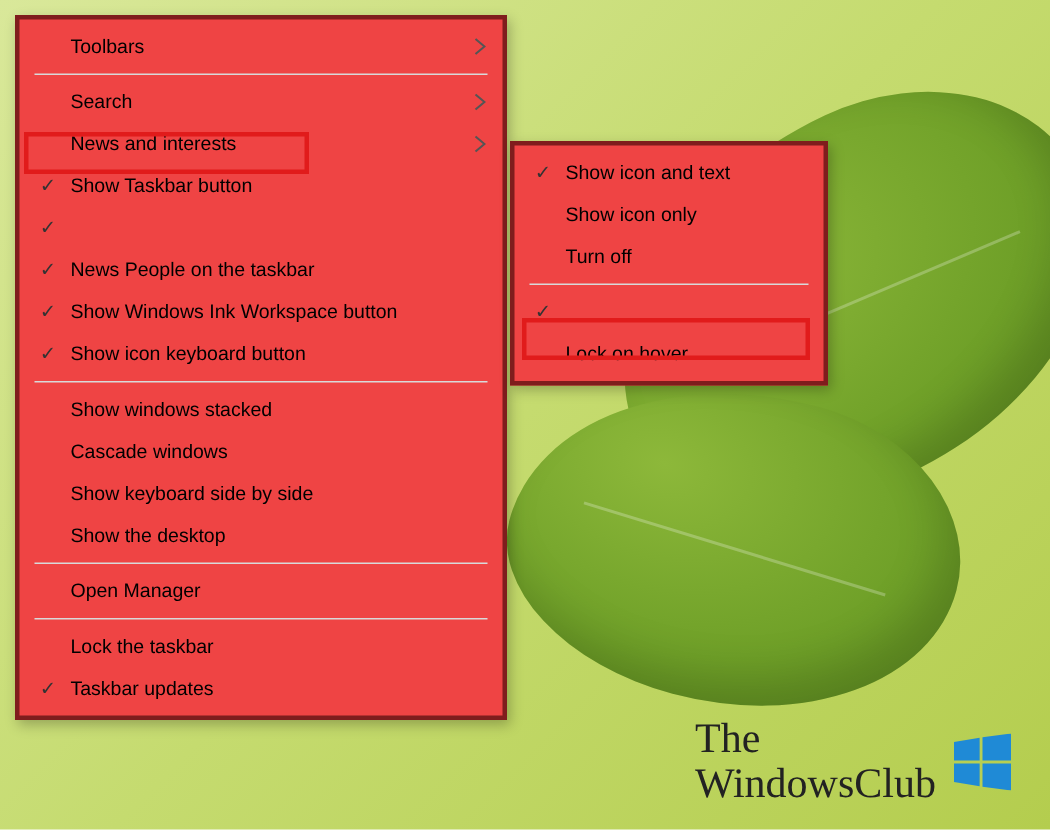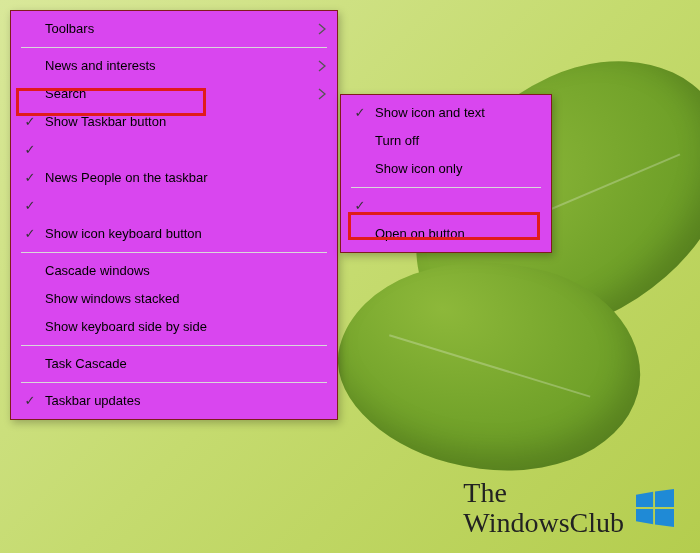--- a/index.html
+++ b/index.html
@@ -28,22 +28,22 @@
     content:"";
     position:absolute;
     left:15%; top:50%;
     width:70%; height:2px;
     background: rgba(255,255,255,0.25);
     transform: rotate(2deg);
   }
 
   .menu {
     position: absolute;
-    background: #d946ef;
-    border: 1px solid #7f1d1d;
+    background: #ef4444;
+    border: 3px solid #7f1d1d;
     box-shadow: 2px 3px 8px rgba(0,0,0,0.25);
     padding: 4px 0;
   }
   .menu-main { left: 10px; top: 10px; width: 328px; }
   .menu-sub  { left: 340px; top: 94px; width: 212px; }
 
   .item {
     position: relative;
     height: 28px;
     line-height: 28px;
@@ -106,52 +106,54 @@
 <div class="leaf leaf1"></div>
 <div class="leaf leaf2"></div>
 
 <div class="menu menu-main" id="main-menu">
     <div class="item"><span class="check"></span><span>Toolbars</span><span class="chevron">
         <svg viewBox="0 0 8 12">
           <path d="M1 1 L7 6 L1 11" fill="none" stroke="#555" stroke-width="1.4"></path>
         </svg>
       </span></div>
     <div class="sep"></div>
-    <div class="item"><span class="check"></span><span>News and interests</span><span class="chevron">
+    <div class="item"><span class="check"></span><span>Search</span><span class="chevron">
         <svg viewBox="0 0 8 12">
           <path d="M1 1 L7 6 L1 11" fill="none" stroke="#555" stroke-width="1.4"></path>
         </svg>
       </span></div>
-    <div class="item"><span class="check"></span><span>Search</span><span class="chevron">
+    <div class="item"><span class="check"></span><span>News and interests</span><span class="chevron">
         <svg viewBox="0 0 8 12">
           <path d="M1 1 L7 6 L1 11" fill="none" stroke="#555" stroke-width="1.4"></path>
         </svg>
       </span></div>
     <div class="item"><span class="check">✓</span><span>Show Taskbar button</span></div>
     <div class="item"><span class="check">✓</span></div>
     <div class="item"><span class="check">✓</span><span>News People on the taskbar</span></div>
-    <div class="item"><span class="check">✓</span></div>
+    <div class="item"><span class="check">✓</span><span>Show Windows Ink Workspace button</span></div>
     <div class="item"><span class="check">✓</span><span>Show icon keyboard button</span></div>
     <div class="sep"></div>
+    <div class="item"><span class="check"></span><span>Show windows stacked</span></div>
     <div class="item"><span class="check"></span><span>Cascade windows</span></div>
-    <div class="item"><span class="check"></span><span>Show windows stacked</span></div>
     <div class="item"><span class="check"></span><span>Show keyboard side by side</span></div>
+    <div class="item"><span class="check"></span><span>Show the desktop</span></div>
     <div class="sep"></div>
-    <div class="item"><span class="check"></span><span>Task Cascade</span></div>
+    <div class="item"><span class="check"></span><span>Open Manager</span></div>
     <div class="sep"></div>
+    <div class="item"><span class="check"></span><span>Lock the taskbar</span></div>
     <div class="item"><span class="check">✓</span><span>Taskbar updates</span></div>
   </div>
 
 <div class="menu menu-sub" id="sub-menu">
     <div class="item"><span class="check">✓</span><span>Show icon and text</span></div>
+    <div class="item"><span class="check"></span><span>Show icon only</span></div>
     <div class="item"><span class="check"></span><span>Turn off</span></div>
-    <div class="item"><span class="check"></span><span>Show icon only</span></div>
     <div class="sep"></div>
     <div class="item"><span class="check">✓</span></div>
-    <div class="item"><span class="check"></span><span>Open on button</span></div>
+    <div class="item"><span class="check"></span><span>Lock on hover</span></div>
   </div>
 
 <div class="highlight-box hl1"></div>
 <div class="highlight-box hl2"></div>
 
 <div class="watermark">
   <div class="txt">
     <div>The</div>
     <div>WindowsClub</div>
   </div>

